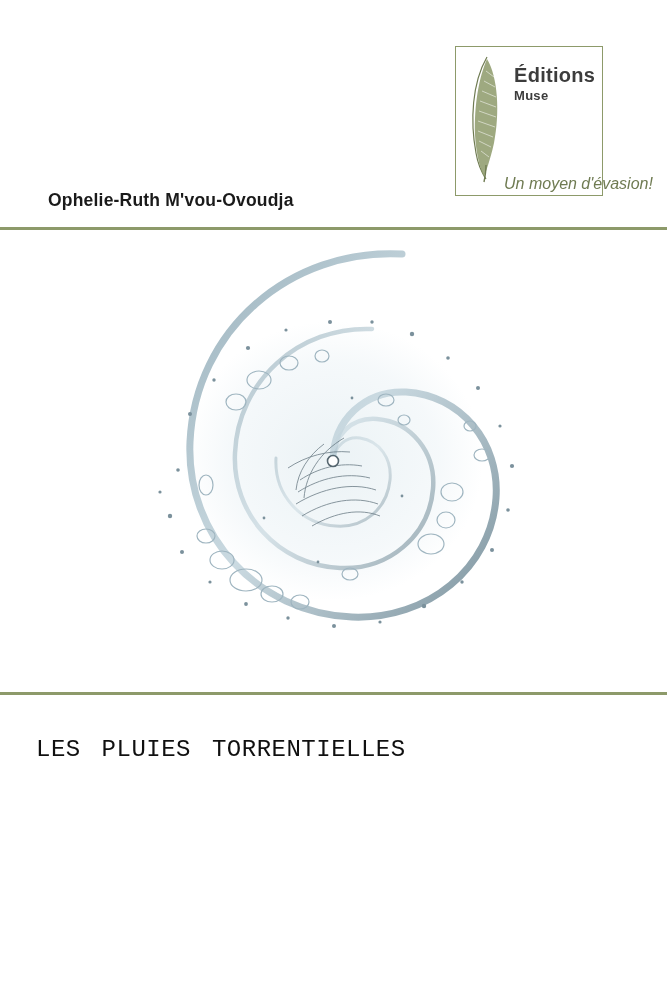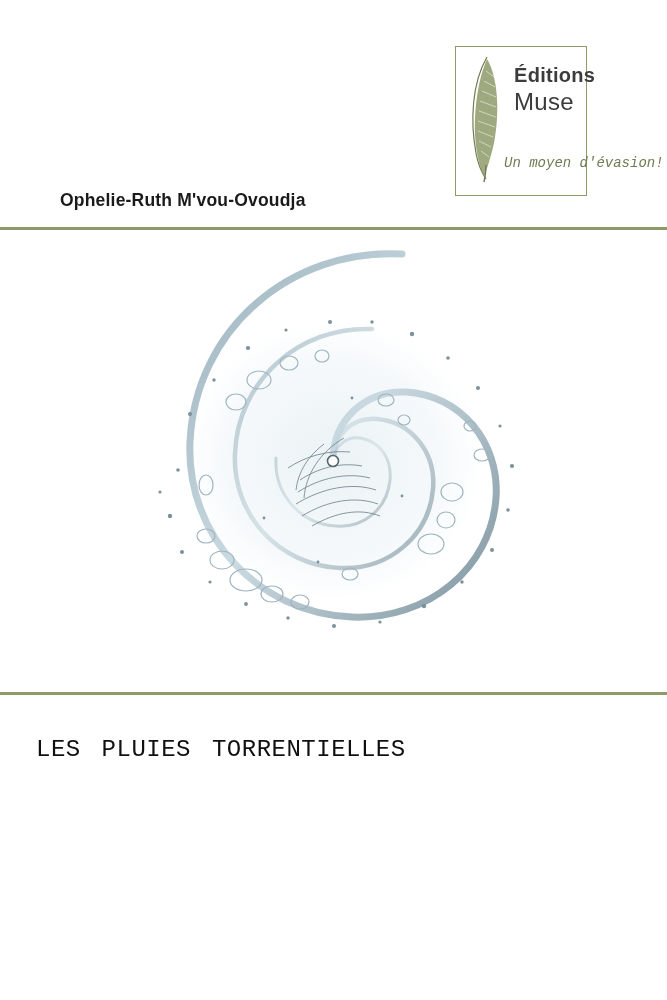--- a/index.html
+++ b/index.html
@@ -19,21 +19,21 @@
     position: absolute;
     inset: 0;
     background: #ffffff;
   }
 
   
   .publisher-logo {
     position: absolute;
     left: 455px;
     top: 46px;
-    width: 132px;
+    width: 148px;
     height: 150px;
     border: 1px solid #8d9a6a;
     background: #ffffff;
     box-sizing: border-box;
   }
   .feather-wrap {
     position: absolute;
     left: 8px;
     top: 6px;
     width: 46px;
@@ -49,51 +49,50 @@
   .pub-name-1 {
     font-family: "Liberation Sans", sans-serif;
     font-size: 20px;
     font-weight: bold;
     color: #3c3c3c;
     letter-spacing: 0.3px;
     line-height: 1.08;
   }
   .pub-name-2 {
     font-family: "Liberation Sans", sans-serif;
-    font-size: 24px;
-    font-weight: normal;
+    font-size: 13px;
+    font-weight: bold;
     color: #3c3c3c;
     letter-spacing: 0.3px;
     line-height: 1.08;
     margin-top: 2px;
   }
   .pub-tagline {
     position: absolute;
     left: 48px;
-    bottom: 24px;
+    bottom: 2px;
     width: 106px;
-    font-family: Liberation Mono, monospace;
+    font-family: Liberation Sans, sans-serif;
     font-style: italic;
-    font-size: 14px;
+    font-size: 16px;
     color: #6f7b52;
     text-align: center;
     white-space: nowrap;
   }
 
   
   .author {
     position: absolute;
     left: 48px;
     top: 190px;
     font-family: "Liberation Sans", sans-serif;
     font-size: 17.5px;
     font-weight: bold;
     color: #1a1a1a;
     letter-spacing: 0.2px;
-    margin-left: 12px;
   }
 
   
   .rule {
     position: absolute;
     left: 0;
     width: 667px;
     height: 3px;
     background: #8d9a6a;
   }

